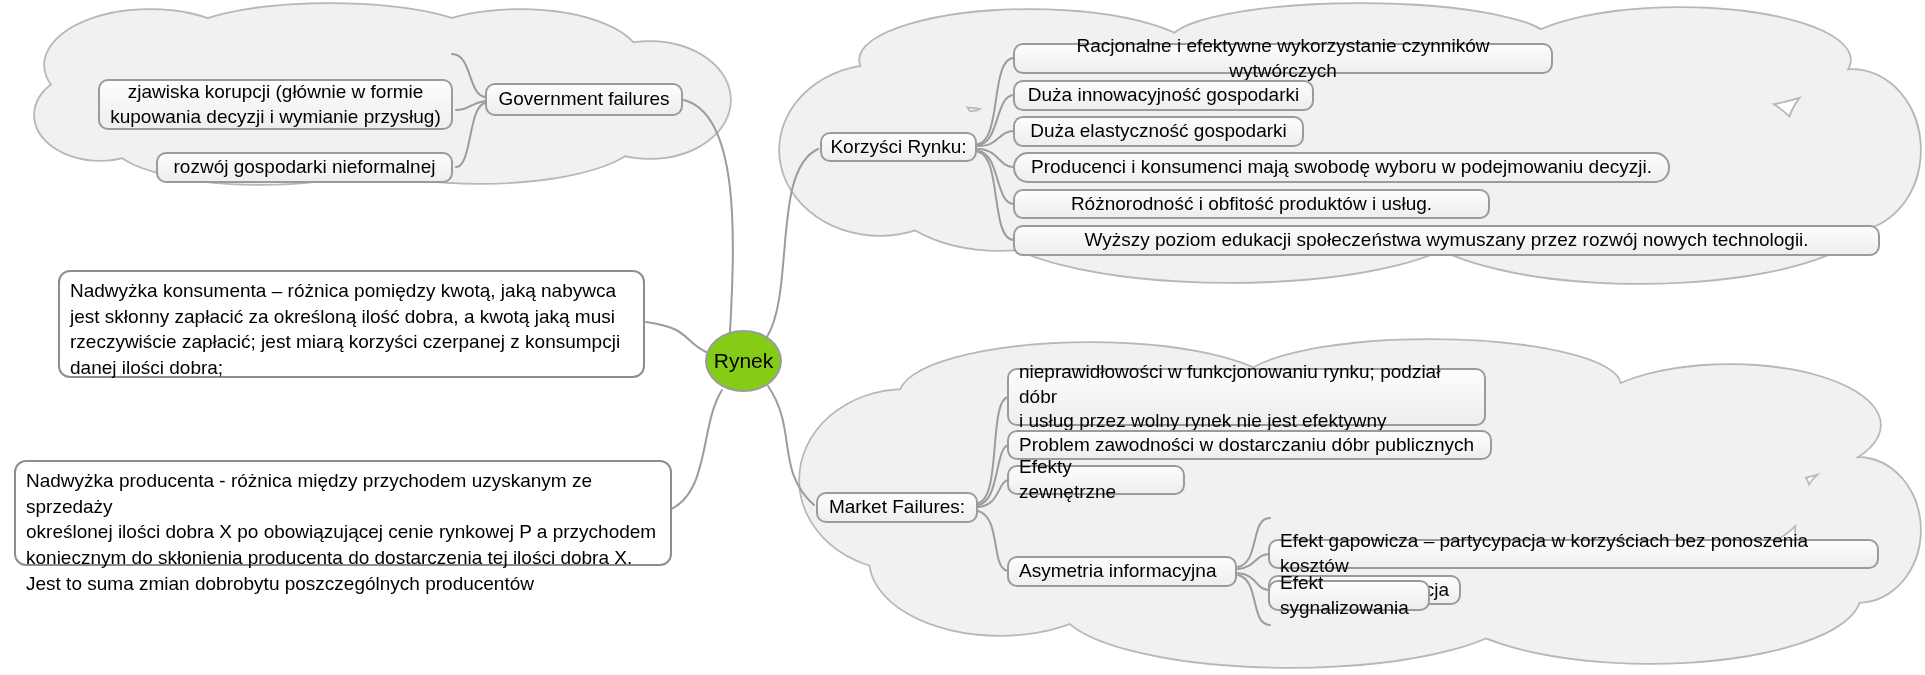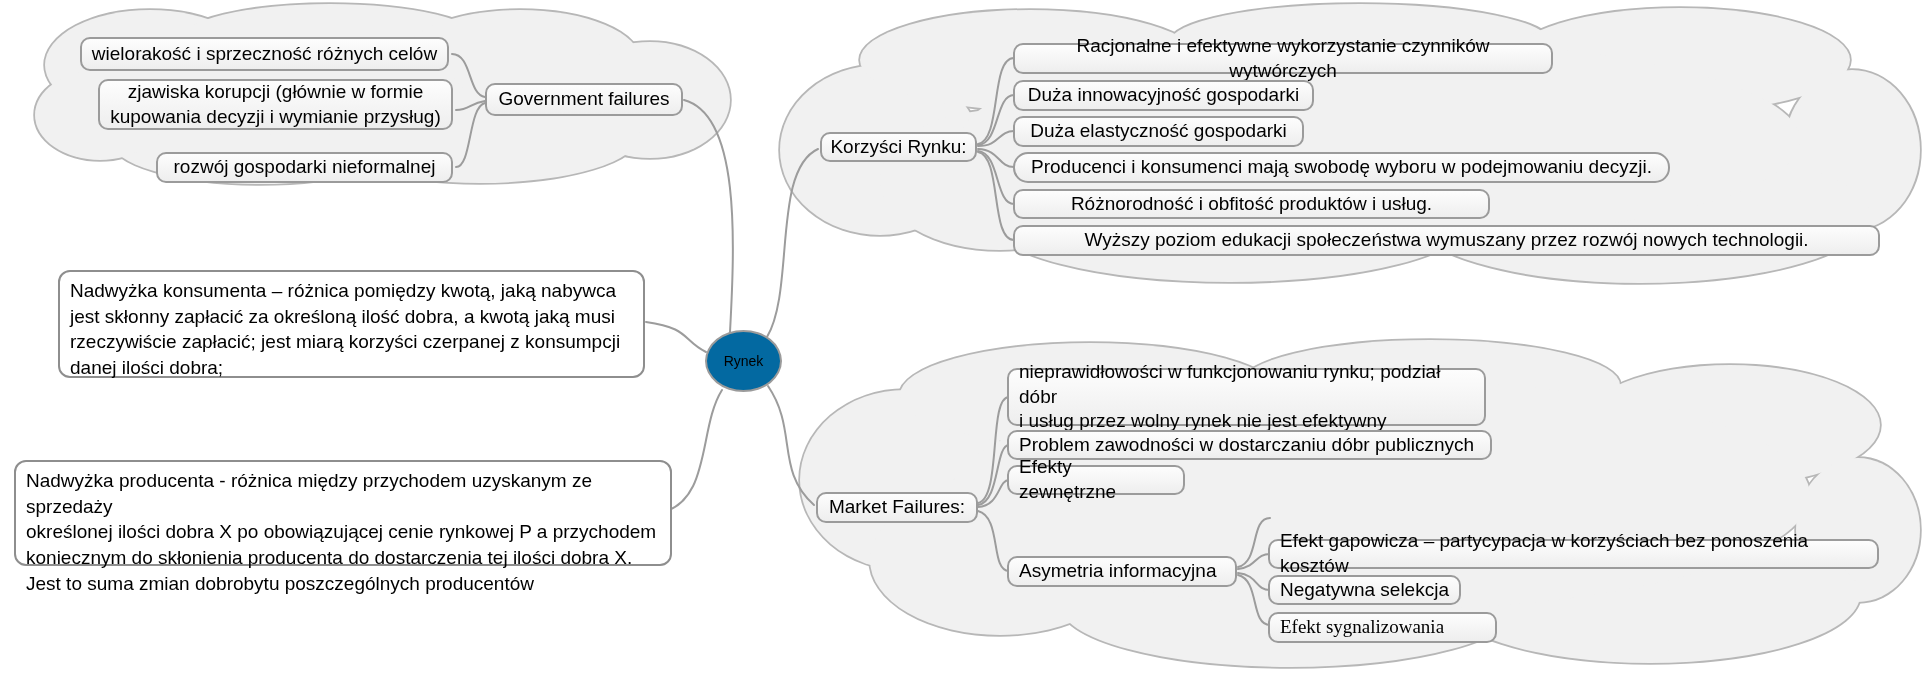--- a/index.html
+++ b/index.html
@@ -21,22 +21,22 @@
   }
   .box.align-left{justify-content:flex-start;text-align:left;padding:0 10px;}
   .textblock{
     position:absolute;box-sizing:border-box;z-index:2;
     border:2px solid #8e8e8e;border-radius:12px;background:#ffffff;
     font-size:19px;line-height:1.35;padding:6px 10px;white-space:pre-line;
     text-align:left;
   }
   .oval{
     position:absolute;box-sizing:border-box;z-index:2;
-    border:2px solid #9b9b9b;border-radius:50%;background:#0369a1;
-    display:flex;align-items:center;justify-content:center;font-size:14px;
+    border:2px solid #9b9b9b;border-radius:50%;background:#84cc16;
+    display:flex;align-items:center;justify-content:center;font-size:21px;
   }
 </style>
 </head>
 <body>
 
 <div id="canvas">
 
   <svg id="bg-svg" viewBox="0 0 1925 675" xmlns="http://www.w3.org/2000/svg">
 
     <g class="cloud-stroke">
@@ -129,21 +129,20 @@
     <path class="connector" d="M 978 511 C 1002 517, 990 571, 1009 571"></path>
 
     <path class="connector" d="M 1238 567 C 1260 562, 1250 518, 1270 518"></path>
     <path class="connector" d="M 1238 569 C 1258 566, 1255 554, 1270 554"></path>
     <path class="connector" d="M 1238 573 C 1258 575, 1255 590, 1270 590"></path>
     <path class="connector" d="M 1238 575 C 1260 580, 1250 625, 1270 625"></path>
   </svg>
 
   <div class="oval" style="left:705px;top:330px;width:77px;height:62px;">Rynek</div>
 
-  <div class="box" style="left:80px;top:37px;width:369px;height:34px;">wielorakość i sprzeczność różnych celów</div>
   <div class="box" style="left:98px;top:79px;width:355px;height:51px;">zjawiska korupcji (głównie w formie
 kupowania decyzji i wymianie przysług)</div>
   <div class="box" style="left:156px;top:152px;width:297px;height:31px;">rozwój gospodarki nieformalnej</div>
   <div class="box" style="left:485px;top:83px;width:198px;height:33px;">Government failures</div>
 
   <div class="textblock" style="left:58px;top:270px;width:587px;height:108px;">Nadwyżka konsumenta – różnica pomiędzy kwotą, jaką nabywca
 jest skłonny zapłacić za określoną ilość dobra, a kwotą jaką musi
 rzeczywiście zapłacić; jest miarą korzyści czerpanej z konsumpcji
 danej ilości dobra;</div>
   <div class="textblock" style="left:14px;top:460px;width:658px;height:106px;">Nadwyżka producenta - różnica między przychodem uzyskanym ze sprzedaży
@@ -161,15 +160,15 @@
 
   <div class="box" style="left:816px;top:492px;width:162px;height:31px;">Market Failures:</div>
   <div class="box align-left" style="left:1007px;top:368px;width:479px;height:58px;">nieprawidłowości w funkcjonowaniu rynku; podział dóbr
 i usług przez wolny rynek nie jest efektywny</div>
   <div class="box align-left" style="left:1007px;top:430px;width:485px;height:30px;">Problem zawodności w dostarczaniu dóbr publicznych</div>
   <div class="box align-left" style="left:1007px;top:465px;width:178px;height:30px;">Efekty zewnętrzne</div>
   <div class="box align-left" style="left:1007px;top:556px;width:230px;height:31px;">Asymetria informacyjna</div>
 
   <div class="box align-left" style="left:1268px;top:539px;width:611px;height:30px;">Efekt gapowicza – partycypacja w korzyściach bez ponoszenia kosztów</div>
   <div class="box align-left" style="left:1268px;top:575px;width:193px;height:30px;">Negatywna selekcja</div>
-  <div class="box align-left" style="left:1268px;top:612px;width:229px;height:31px;font-family:Liberation Serif, serif;">Efekt sygnalizowania</div>
+  <div class="box align-left" style="left:1268px;top:580px;width:162px;height:31px;">Efekt sygnalizowania</div>
 
 </div>
 
 </body></html>

